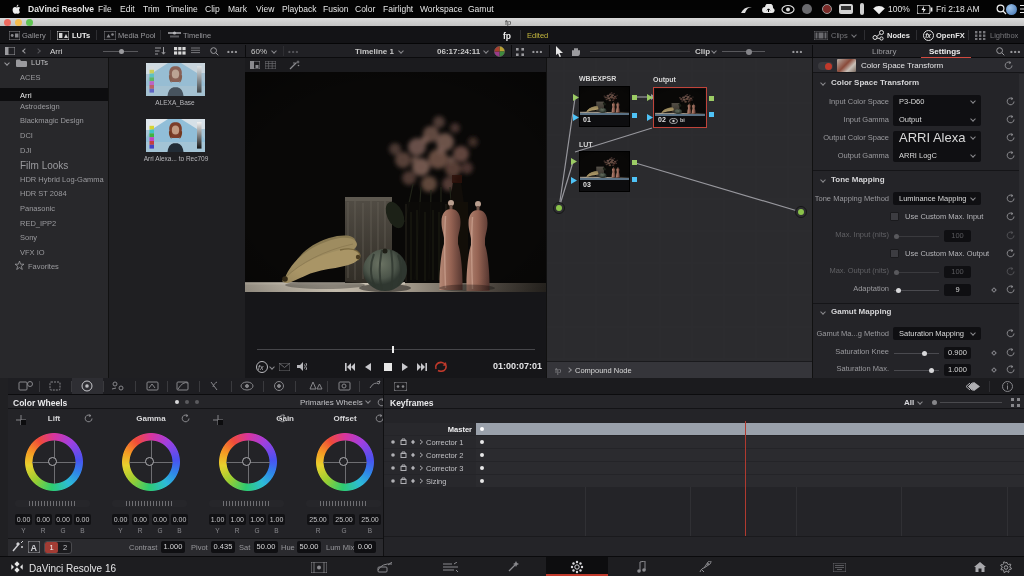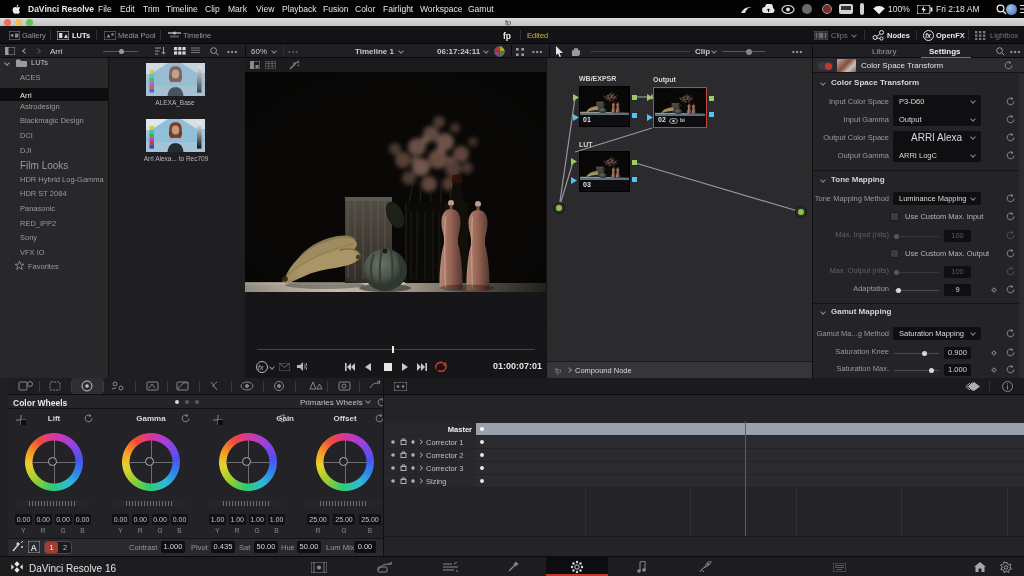--- a/index.html
+++ b/index.html
@@ -576,21 +576,21 @@
 </div>
 <span class="cv" style="left:8px;top:23px;transform:rotate(45deg)"></span>
 <span class="tx" style="left:18px;top:20px;font-size:8px;font-weight:bold;color:#d4d4d6">Color Space Transform</span>
 <span class="tx" style="left:0;top:39px;width:76px;text-align:right;font-size:7.5px;color:#9a9a9e">Input Color Space</span>
 <span class="dd" style="left:80px;top:37px;width:88px;height:24px;font-size:7.5px;line-height:13px;padding-left:6px">P3-D60</span>
 <span class="cv" style="left:158px;top:41px"></span>
 <span class="tx" style="left:0;top:57px;width:76px;text-align:right;font-size:7.5px;color:#9a9a9e">Input Gamma</span>
 <span class="dd" style="left:80px;top:55px;width:88px;height:13px;font-size:7.5px;line-height:13px;padding-left:6px">Output</span>
 <span class="cv" style="left:158px;top:59px"></span>
 <span class="tx" style="left:0;top:75px;width:76px;text-align:right;font-size:7.5px;color:#9a9a9e">Output Color Space</span>
-<span class="dd" style="left:80px;top:73px;width:88px;height:28px;font-size:10px;line-height:13px;padding-left:18px">ARRI Alexa</span>
+<span class="dd" style="left:80px;top:73px;width:88px;height:28px;font-size:13px;line-height:13px;padding-left:6px">ARRI Alexa</span>
 <span class="cv" style="left:158px;top:77px"></span>
 <span class="tx" style="left:0;top:93px;width:76px;text-align:right;font-size:7.5px;color:#9a9a9e">Output Gamma</span>
 <span class="dd" style="left:80px;top:91px;width:88px;height:13px;font-size:7.5px;line-height:13px;padding-left:6px">ARRI LogC</span>
 <span class="cv" style="left:158px;top:95px"></span>
 <span class="ab" style="left:0;top:112px;width:212px;height:1px;background:#151518"></span>
 <span class="cv" style="left:8px;top:120px;transform:rotate(45deg)"></span>
 <span class="tx" style="left:18px;top:117px;font-size:8px;font-weight:bold;color:#d4d4d6">Tone Mapping</span>
 <span class="tx" style="left:0;top:136px;width:76px;text-align:right;font-size:7.5px;color:#9a9a9e">Tone Mapping Method</span>
 <span class="dd" style="left:80px;top:134px;width:88px;height:13px;font-size:7.5px;line-height:13px;padding-left:6px">Luminance Mapping</span>
 <span class="cv" style="left:158px;top:138px"></span>
@@ -832,20 +832,35 @@
 <svg class="ab" style="left:581px;top:3px" width="16" height="11">
           <path d="M9 1 15 5.5 9 10 3 5.5z" fill="#aeaeb2"></path>
           <path d="M5 2 1 5.5 5 9M7.5 1.5 3.5 5.5 7.5 9.5" fill="none" stroke="#aeaeb2"></path>
         </svg>
 <span class="vsep" style="left:605px;top:3px;height:11px"></span>
 <svg class="ab" style="left:618px;top:3px" width="11" height="11">
           <circle cx="5.5" cy="5.5" r="5" fill="none" stroke="#86868a"></circle>
           <path d="M5.5 4.5v4M5.5 2.2v1.2" stroke="#86868a"></path>
         </svg>
 </div>
+<div class="ab" style="left:0;top:17px;width:641px;height:14px;background:#252529;border-bottom:1px solid #131316">
+<span class="tx" style="left:6px;top:2.5px;font-size:8.5px;font-weight:bold;color:#e8e8ea">Keyframes</span>
+<span class="tx" style="left:520px;top:3px;font-size:8px;font-weight:bold;color:#d8d8dc">All</span>
+<span class="cv" style="left:534px;top:5px"></span>
+<span class="dot" style="left:548px;top:5px;width:5px;height:5px;background:#86868a"></span>
+<span class="ab" style="left:556px;top:7px;width:62px;height:1px;background:#4a4a4e"></span>
+<svg class="ab" style="left:627px;top:3px" width="9" height="9">
+          <g fill="#86868a">
+            <rect x="0" y="0" width="3" height="3"></rect>
+            <rect x="6" y="0" width="3" height="3"></rect>
+            <rect x="0" y="6" width="3" height="3"></rect>
+            <rect x="6" y="6" width="3" height="3"></rect>
+          </g>
+        </svg>
+</div>
 <div class="krow" style="top:45px;background:#9aa1ab"></div>
 <div class="krow" style="top:58px"></div>
 <div class="krow" style="top:71px"></div>
 <div class="krow" style="top:84px"></div>
 <div class="krow" style="top:97px"></div>
 <span class="ab" style="left:0;top:45px;width:92px;height:12px;background:#28282c"></span>
 <span class="ab" style="left:0;top:58px;width:92px;height:12px;background:#28282c"></span>
 <span class="ab" style="left:0;top:71px;width:92px;height:12px;background:#28282c"></span>
 <span class="ab" style="left:0;top:84px;width:92px;height:12px;background:#28282c"></span>
 <span class="ab" style="left:0;top:97px;width:92px;height:12px;background:#28282c"></span>

